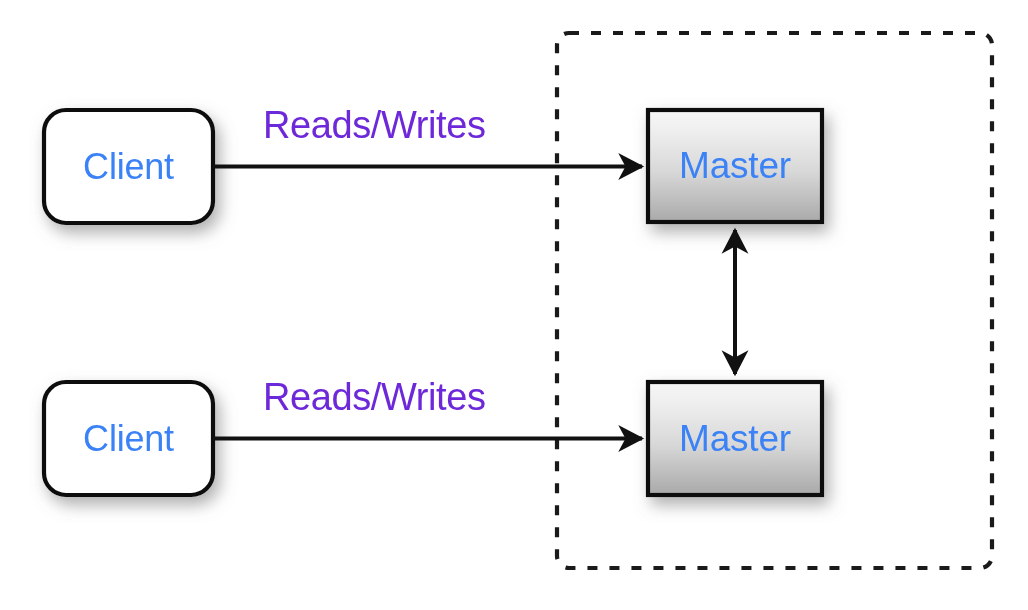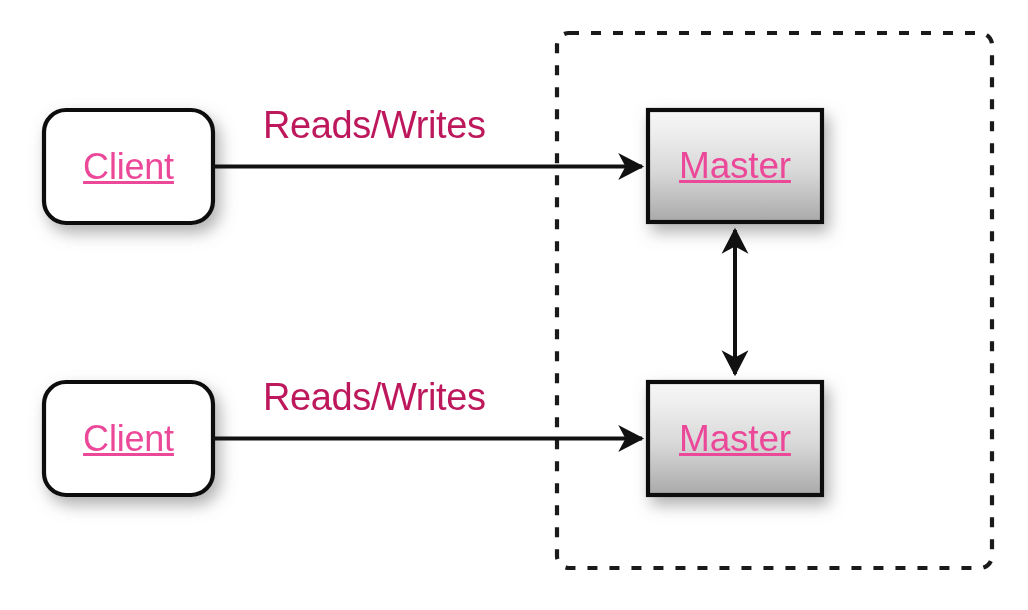--- a/index.html
+++ b/index.html
@@ -23,36 +23,35 @@
     left: 0;
     top: 0;
     width: 1028px;
     height: 610px;
   }
   .node-label {
     position: absolute;
     display: flex;
     align-items: center;
     justify-content: center;
-    color: #ec4899;
+    color: #3b82f6;
     white-space: nowrap;
     pointer-events: none;
     letter-spacing: -0.2px;
-    text-decoration: underline;
   }
   .client-label {
     font-size: 36px;
   }
   .master-label {
     font-size: 37px;
   }
   .edge-label {
     position: absolute;
     font-size: 38px;
-    color: #be185d;
+    color: #6d28d9;
     white-space: nowrap;
     letter-spacing: -0.4px;
   }
 </style>
 </head>
 <body>
 
 <div id="diagram-canvas">
 
   <svg id="diagram-svg" viewBox="0 0 1028 610" xmlns="http://www.w3.org/2000/svg">

